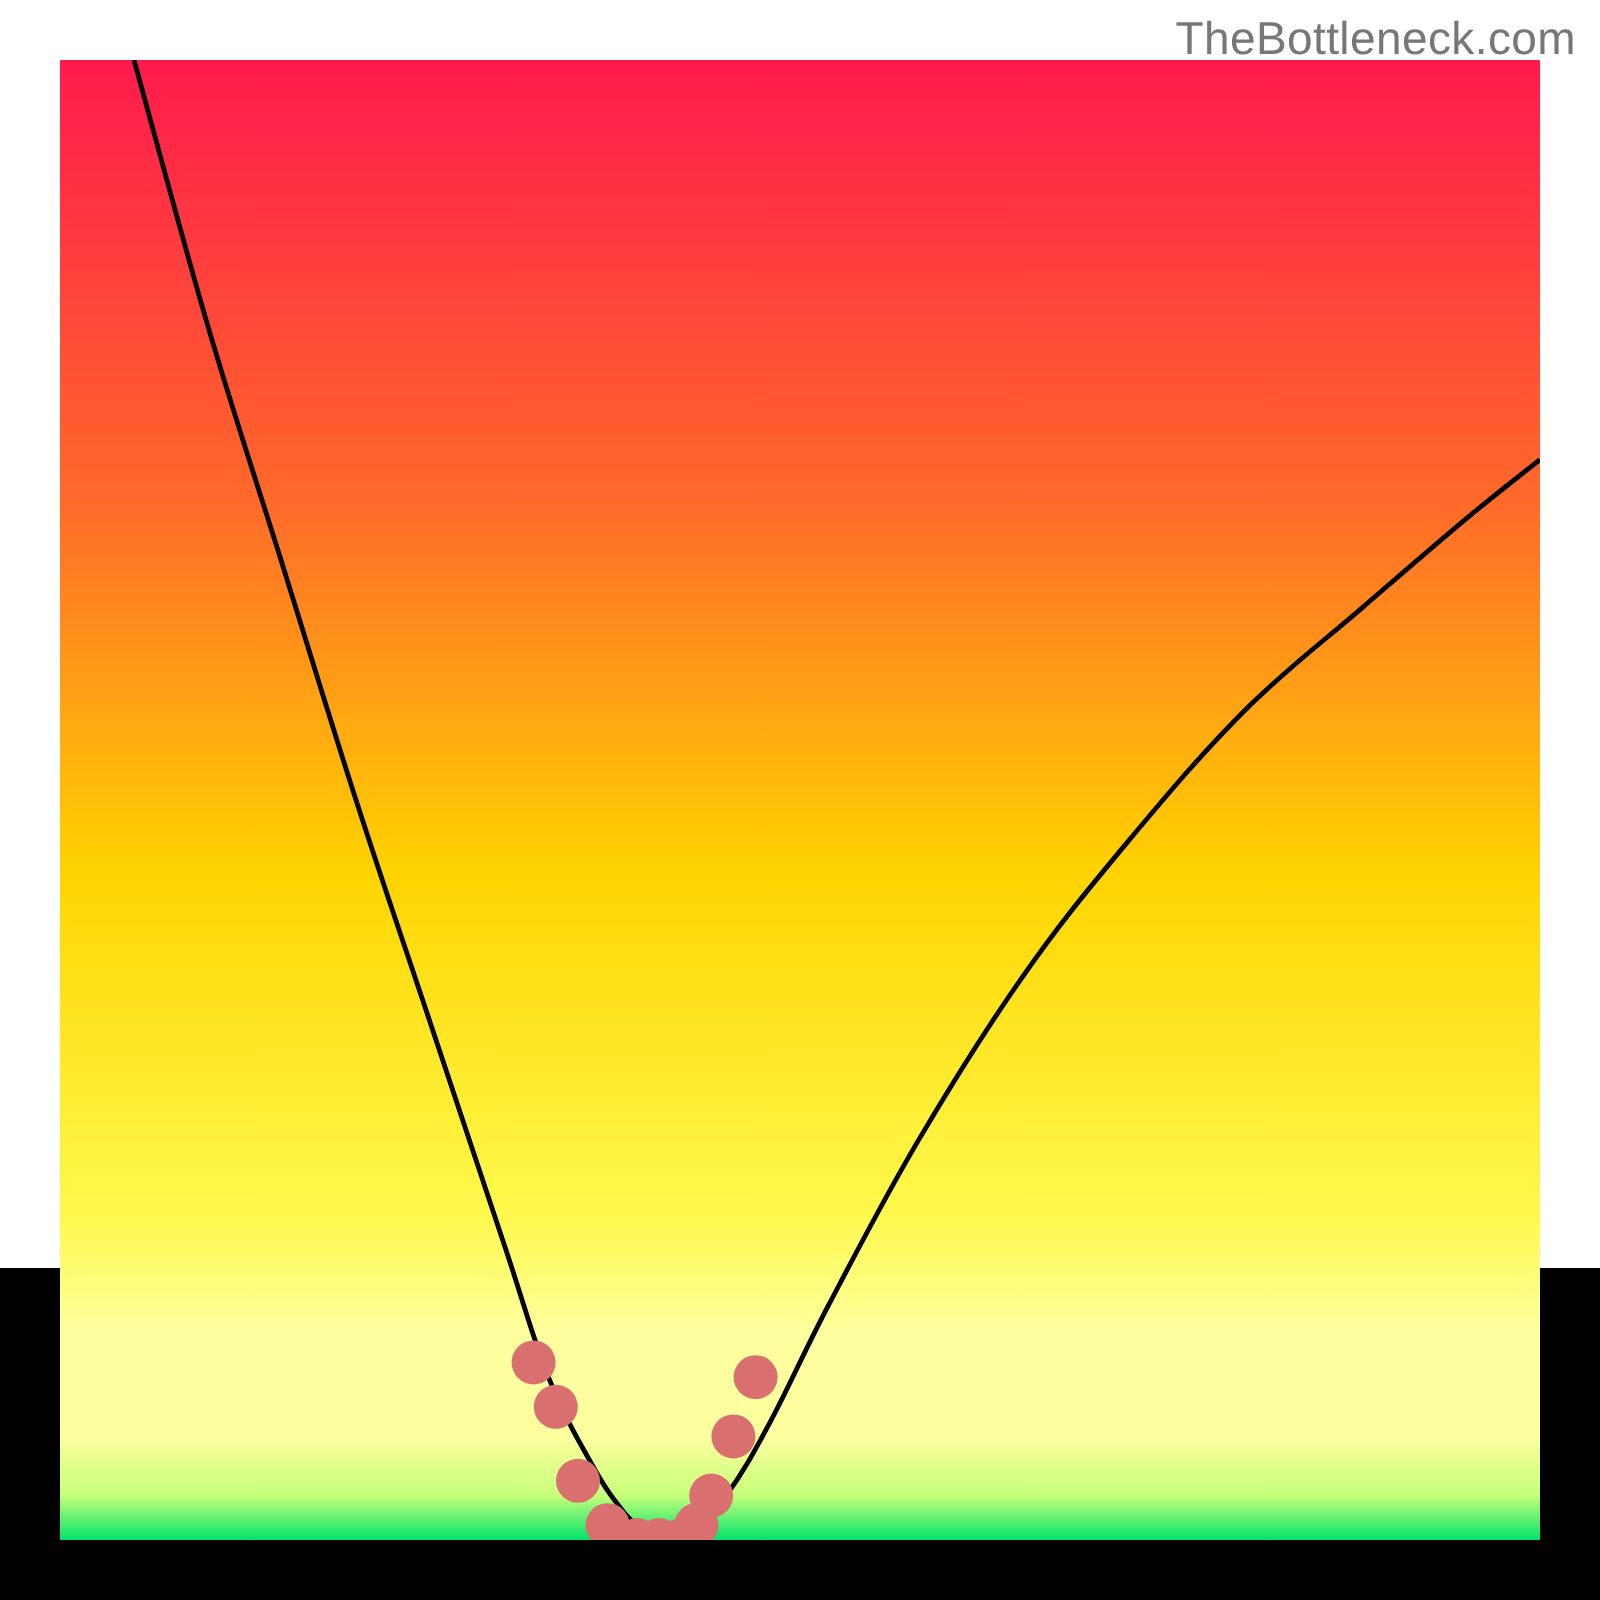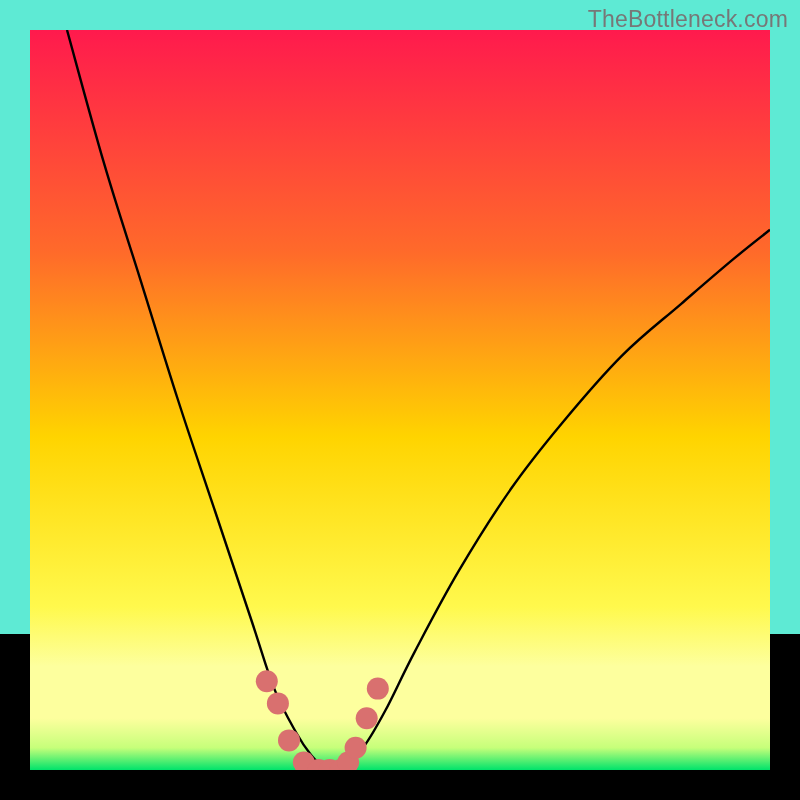--- a/index.html
+++ b/index.html
@@ -9,21 +9,21 @@
     height: 800px;
     background: #000;
     overflow: hidden;
   }
   .frame {
     position: absolute;
     left: 0;
     top: 0;
     width: 800px;
     height: 634px;
-    background: #5eead4;
+    background: #ffffff;
   }
   .plot {
     position: absolute;
     left: 30px;
     top: 30px;
     width: 740px;
     height: 740px;
     overflow: hidden;
   }
   .gradient {

